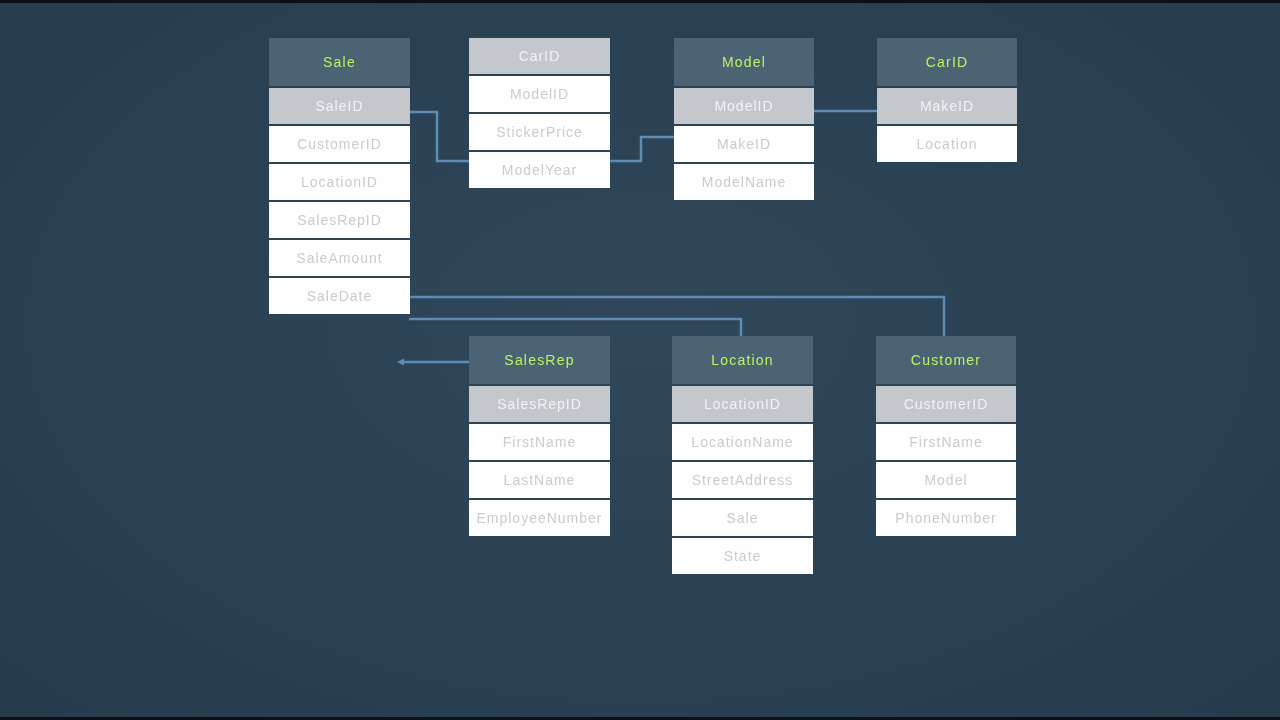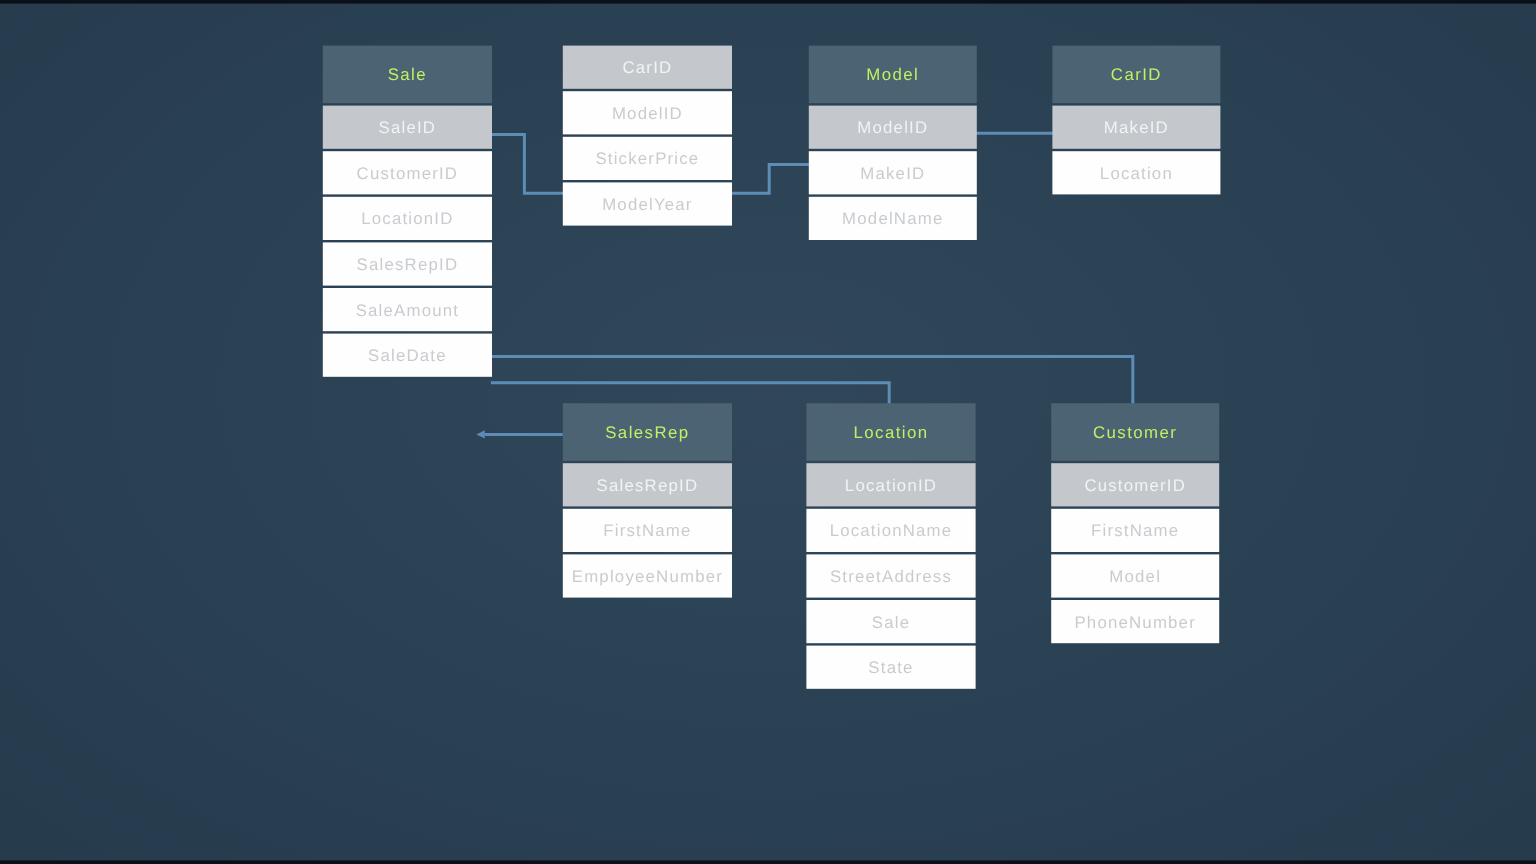--- a/index.html
+++ b/index.html
@@ -102,20 +102,21 @@
       </div>
       <div class="tbl" style="left: 877px; top: 38px; width: 140px;">
         <div class="tbl-header">CarID</div>
         <div class="tbl-row pk">MakeID</div>
         <div class="tbl-row">Location</div>
       </div>
       <div class="tbl" style="left: 469px; top: 336px; width: 141px;">
         <div class="tbl-header">SalesRep</div>
         <div class="tbl-row pk">SalesRepID</div>
         <div class="tbl-row">FirstName</div>
+        <div class="tbl-row">LastName</div>
         <div class="tbl-row">EmployeeNumber</div>
       </div>
       <div class="tbl" style="left: 672px; top: 336px; width: 141px;">
         <div class="tbl-header">Location</div>
         <div class="tbl-row pk">LocationID</div>
         <div class="tbl-row">LocationName</div>
         <div class="tbl-row">StreetAddress</div>
         <div class="tbl-row">Sale</div>
         <div class="tbl-row">State</div>
       </div>

